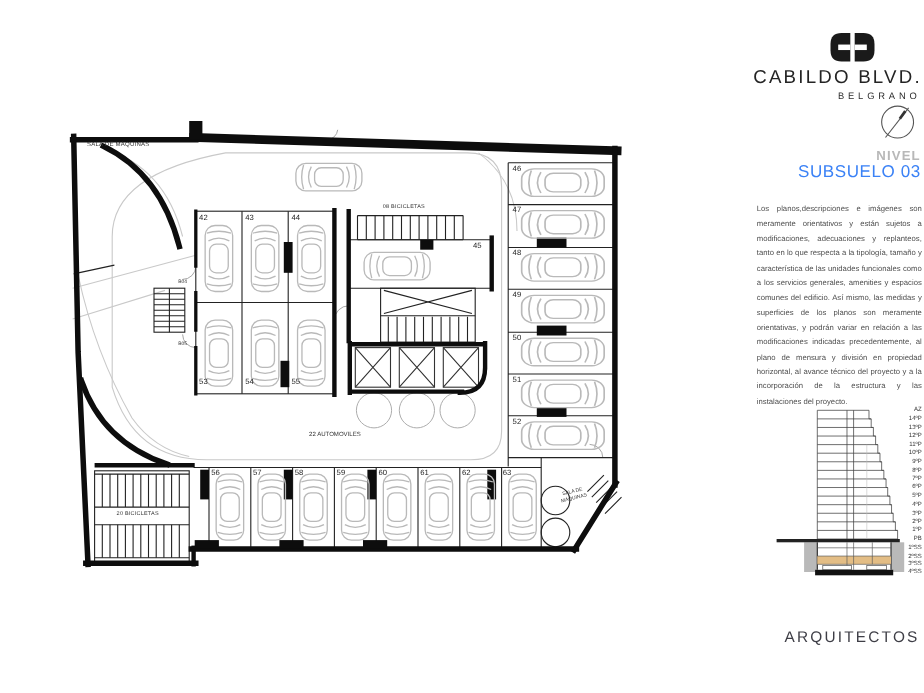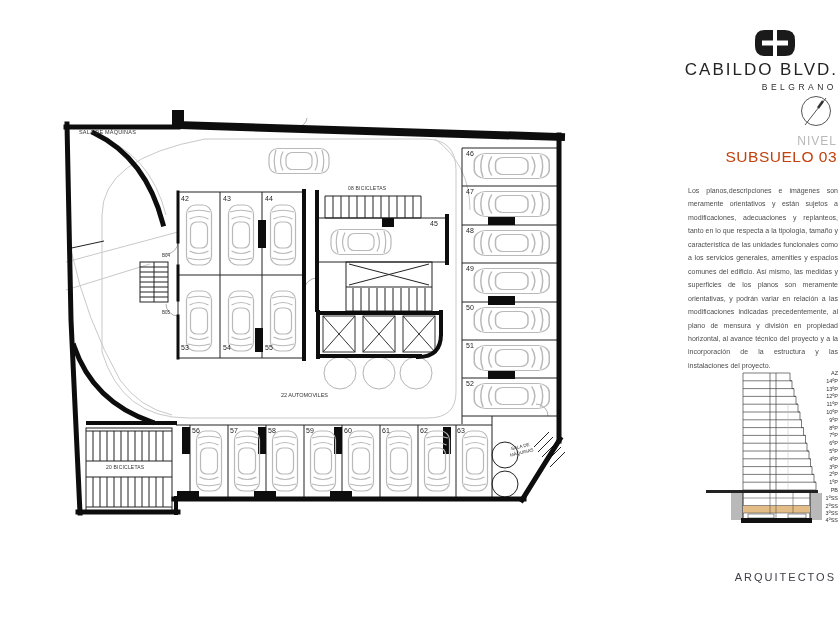--- a/index.html
+++ b/index.html
@@ -7,25 +7,25 @@
        font-family:"Liberation Sans",sans-serif;}
   .abs{position:absolute;white-space:nowrap;color:#222;}
   svg{position:absolute;left:0;top:0;}
   .plan-label{color:#333;}
   .spot{font-size:7px;color:#1d1d1d;}
   .tiny{font-size:5px;letter-spacing:.2px;}
   .mrb{font-size:4.5px;line-height:5.5px;text-align:center;transform:rotate(-14deg);white-space:normal;width:42px;}
   .brand-title{font-size:17px;letter-spacing:2px;color:#242424;font-weight:500;}
   .brand-sub{font-size:8.5px;letter-spacing:3.5px;color:#2e2e2e;font-weight:normal;}
   .nivel{font-size:12px;letter-spacing:1px;color:#b8b8b8;}
-  .nivel-val{font-size:15.5px;letter-spacing:.5px;color:#c2410c;}
+  .nivel-val{font-size:15.5px;letter-spacing:.5px;color:#3b82f6;}
   .disclaimer{font-size:7px;line-height:13.45px;color:#4d4d4d;text-align:justify;width:150px;white-space:normal;}
   .floor-lbl{font-size:5.5px;color:#333;width:42px;text-align:right;position:absolute;left:796px;}
   .studio{font-size:28px;font-weight:bold;letter-spacing:-1px;color:#3e3e46;line-height:26px;}
-  .studio-sub{font-size:11px;letter-spacing:2px;color:#3e3e46;text-align:right;margin-top:1px;}
+  .studio-sub{font-size:14px;letter-spacing:2px;color:#3e3e46;text-align:right;margin-top:1px;}
   .right-align{text-align:left;}
 </style>
 </head>
 <body>
 
 <svg width="840" height="630" viewBox="0 0 840 630">
   <defs>
     <g id="carV">
       <rect x="1.5" y="1" width="25" height="60" rx="9"></rect>
       <path d="M4.5,15 Q14,10 23.5,15"></path>
@@ -207,21 +207,21 @@
 </svg>
 <div class="abs brand-title right-align" style="right:2px;top:60px;">CABILDO BLVD.</div>
 <div class="abs brand-sub right-align" style="right:3px;top:82px;">BELGRANO</div>
 
 <svg style="left:798px;top:93px;" width="38" height="40" viewBox="0 0 38 40">
   <circle cx="18" cy="18" r="14.5" stroke="#555" stroke-width="1" fill="none"></circle>
   <line x1="7" y1="32" x2="28" y2="5" stroke="#555" stroke-width="1"></line>
   <line x1="20" y1="15" x2="25" y2="8" stroke="#333" stroke-width="2.5"></line>
 </svg>
 
-<div class="abs nivel right-align" style="right:3px;top:134px;">NIVEL</div>
+<div class="abs nivel right-align" style="right:3px;top:134px;font-weight:bold;">NIVEL</div>
 <div class="abs nivel-val right-align" style="right:3px;top:148px;">SUBSUELO 03</div>
 
 <div class="abs disclaimer" style="left:688px;top:184px;">Los planos,descripciones e imágenes son meramente orientativos y están sujetos a modificaciones, adecuaciones y replanteos, tanto en lo que respecta a la tipología, tamaño y característica de las unidades funcionales como a los servicios generales, amenities y espacios comunes del edificio. Así mismo, las medidas y superficies de los planos son meramente orientativas, y podrán variar en relación a las modificaciones indicadas precedentemente, al plano de mensura y división en propiedad horizontal, al avance técnico del proyecto y a la incorporación de la estructura y las instalaciones del proyecto.</div>
 
 <svg style="left:698px;top:360px;" width="125" height="168" viewBox="0 0 125 168">
 
   <rect x="33" y="133" width="12" height="27" fill="#b9b9b9"></rect>
   <rect x="112" y="133" width="12" height="27" fill="#b9b9b9"></rect>
 
   <g stroke="#444" stroke-width="0.7" fill="none">

